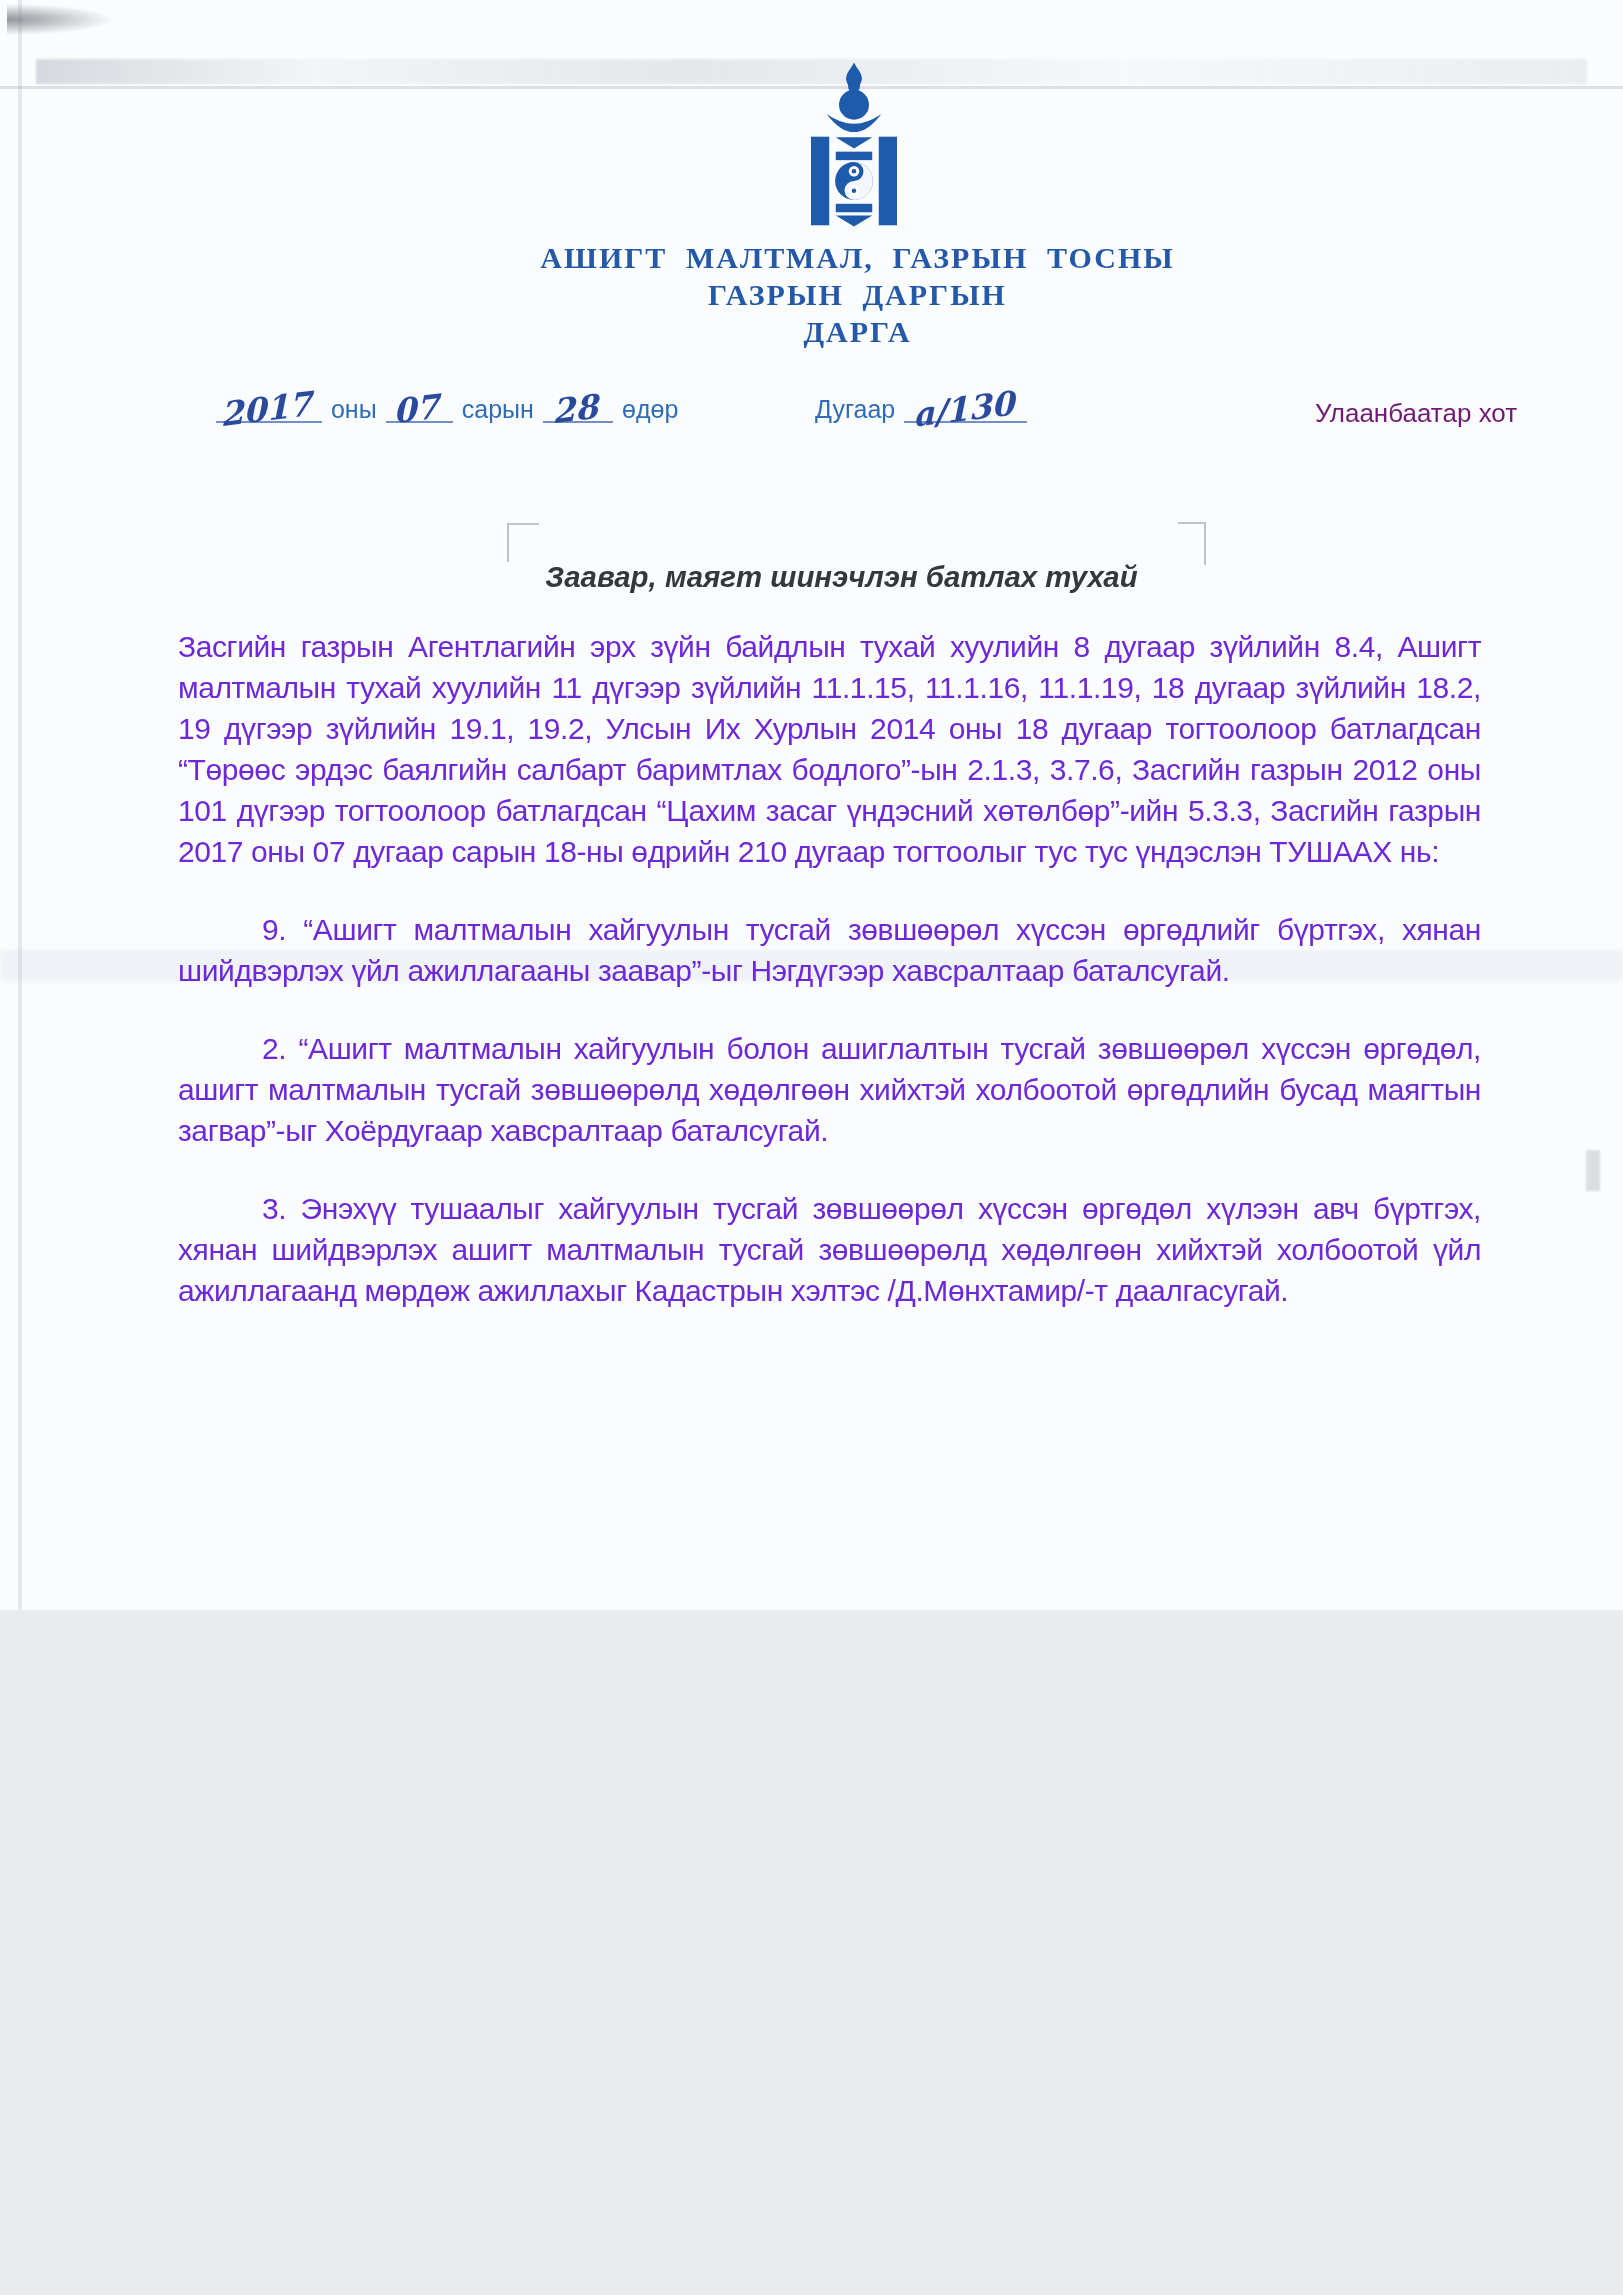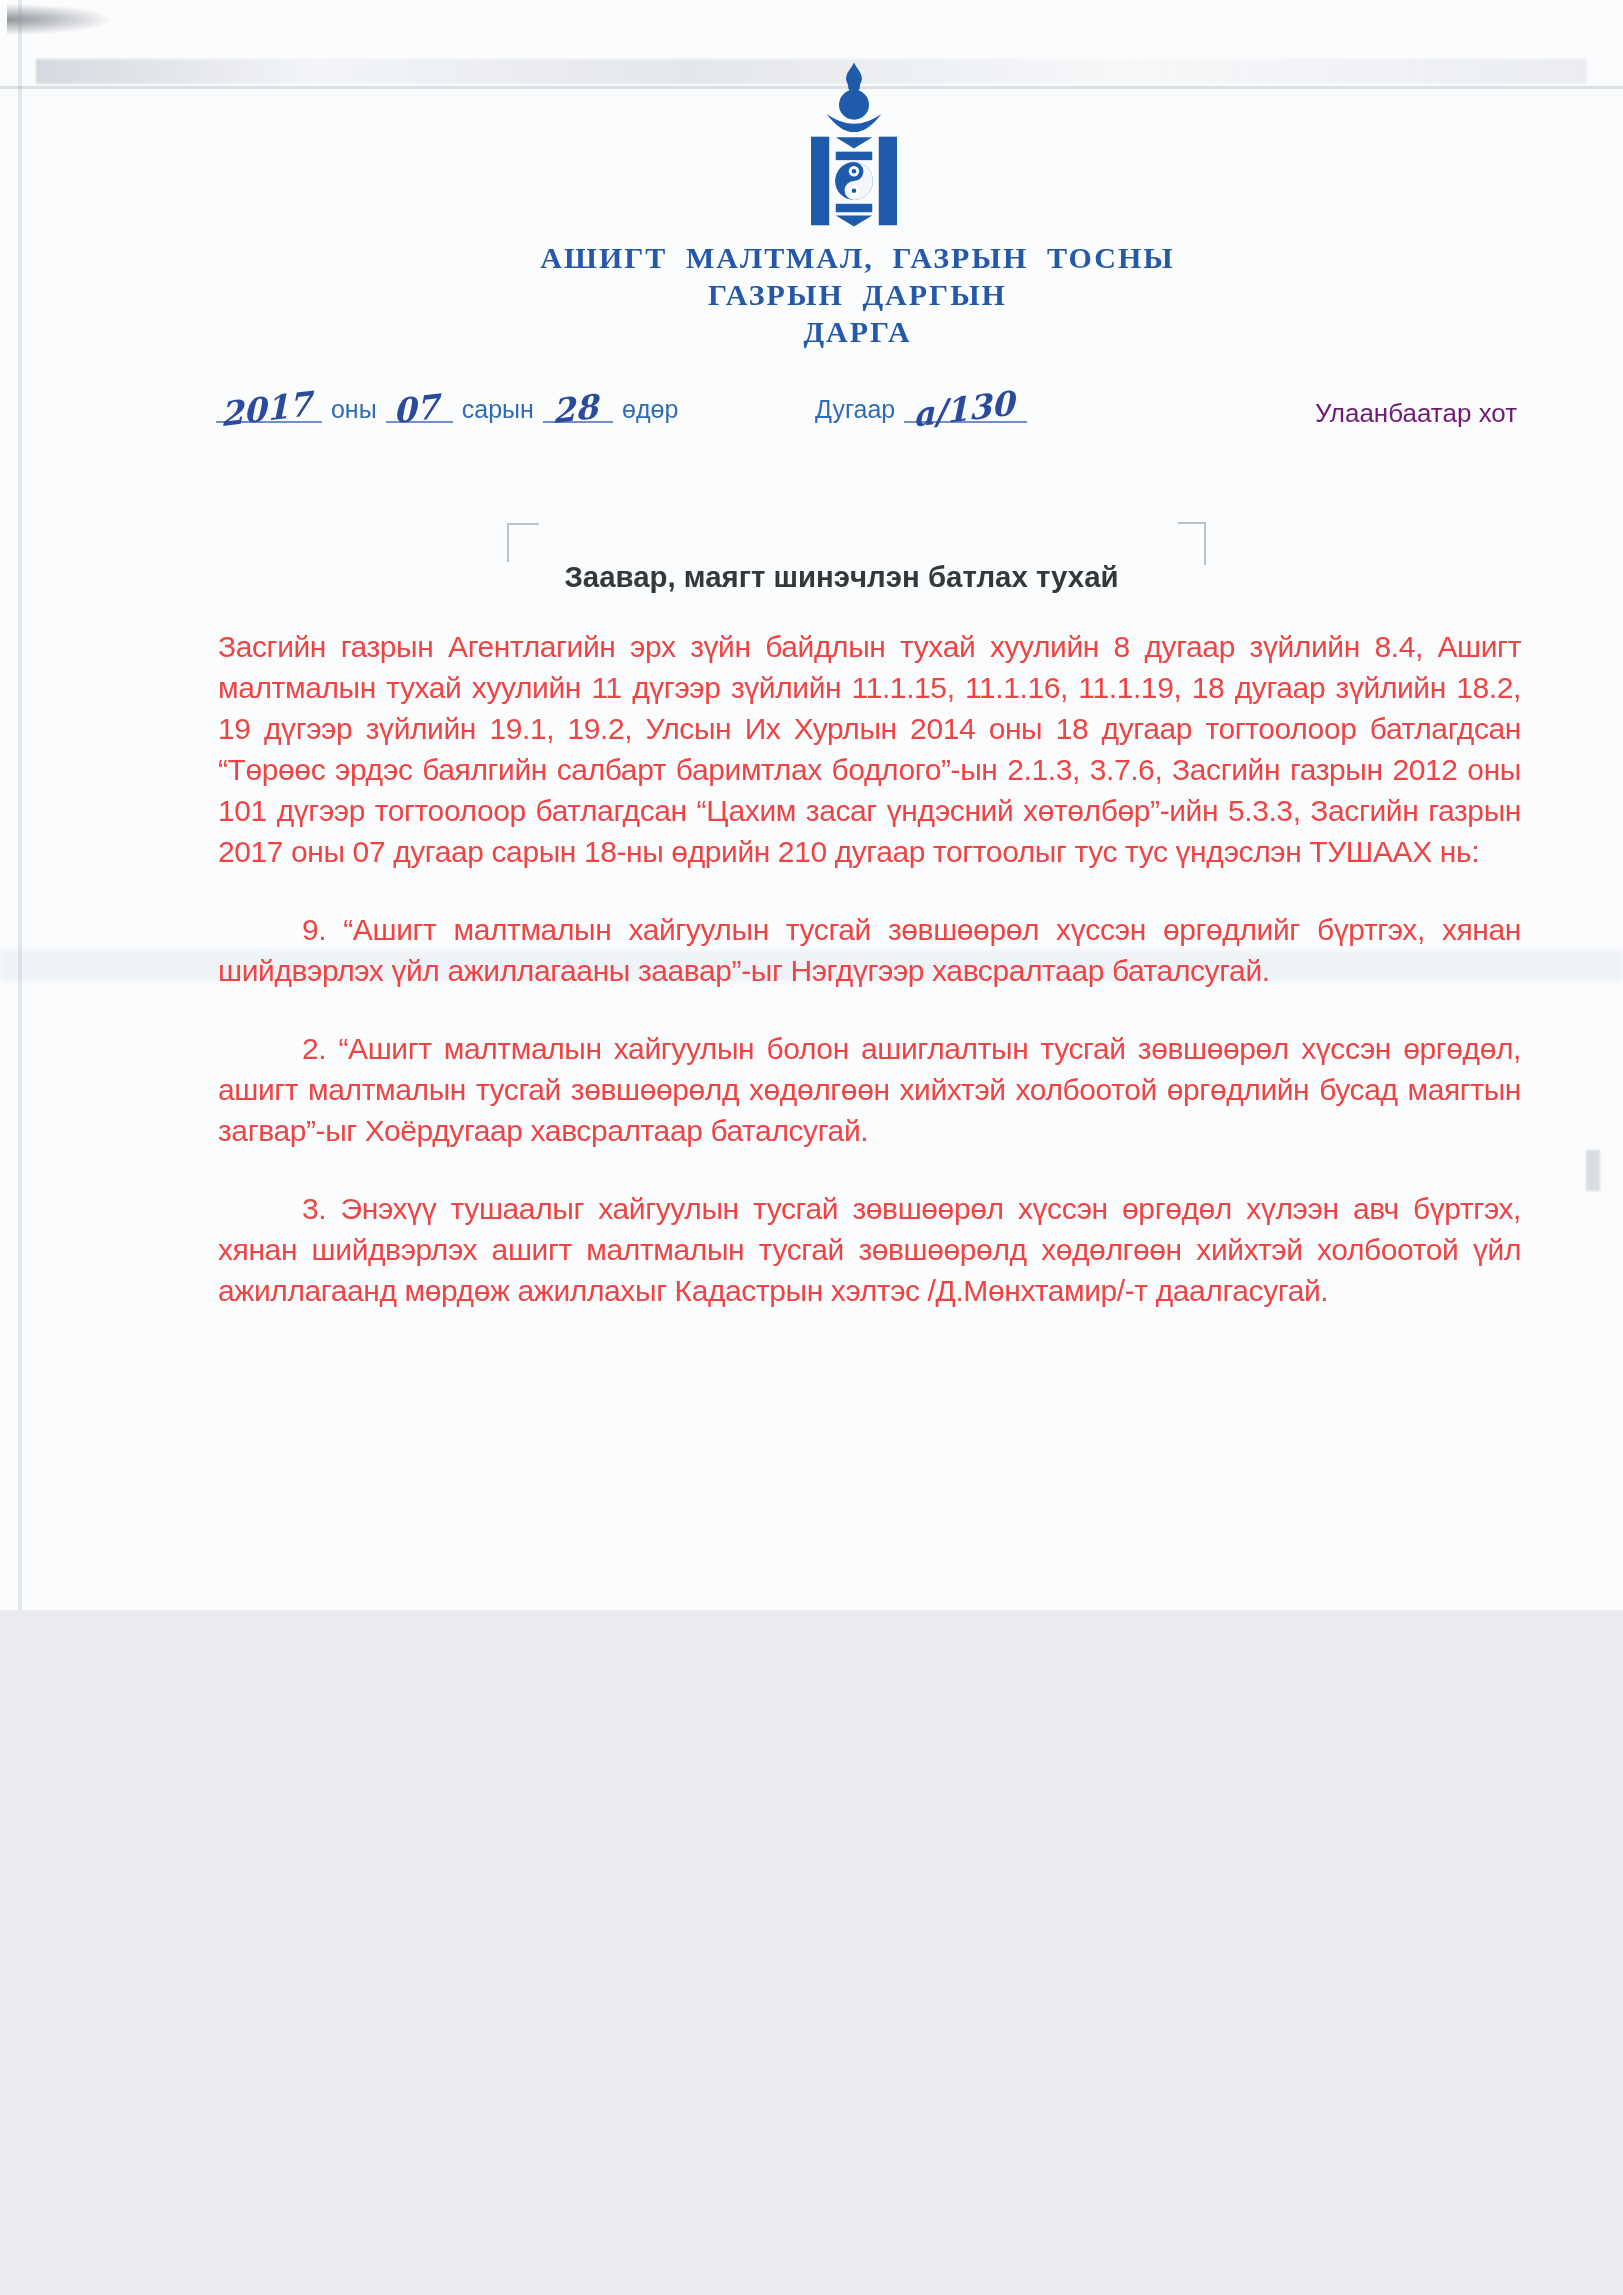--- a/index.html
+++ b/index.html
@@ -54,26 +54,26 @@
   .city{position:absolute;left:1315px;top:13px;font-size:26px;color:#701a75;line-height:1;}
 
   
   .crop{position:absolute;opacity:.75;}
   .crop-left{left:507px;top:523px;width:30px;height:37px;border-top:2px solid #a8afbb;border-left:2px solid #a8afbb;}
   .crop-right{left:1178px;top:522px;width:26px;height:41px;border-top:2px solid #a8afbb;border-right:2px solid #a8afbb;}
 
   
   .doc-title{
     position:absolute;left:63px;top:560px;width:1557px;
-    text-align:center;font-weight:bold;font-size:29.4px;color:#33383d;
+    text-align:center;font-weight:bold;font-size:29.4px;color:#33383d;font-style:italic;
   }
   .body-text{
     position:absolute;left:178px;top:626px;width:1303px;
-    font-size:30px;line-height:41px;color:#ef4444;
-    text-align:justify;letter-spacing:-0.4px;margin-left:40px;
+    font-size:30px;line-height:41px;color:#6d28d9;
+    text-align:justify;letter-spacing:-0.4px;
   }
   .body-text p{margin:0;}
   .body-text p.item{margin-top:37px;text-indent:84px;}
 
   
   .stamp{position:absolute;left:664px;top:1639px;width:380px;height:366px;transform:rotate(-7deg);opacity:.9;}
   .signature{position:absolute;left:602px;top:1669px;width:628px;height:288px;}
   .sig-role{position:absolute;left:486px;top:1805px;font-size:30px;font-weight:600;letter-spacing:2px;color:#2b2f35;text-align:center;}
   .sig-name{position:absolute;left:1024px;top:1805px;font-size:30px;font-weight:600;letter-spacing:1.3px;color:#2b2f35;}
 

